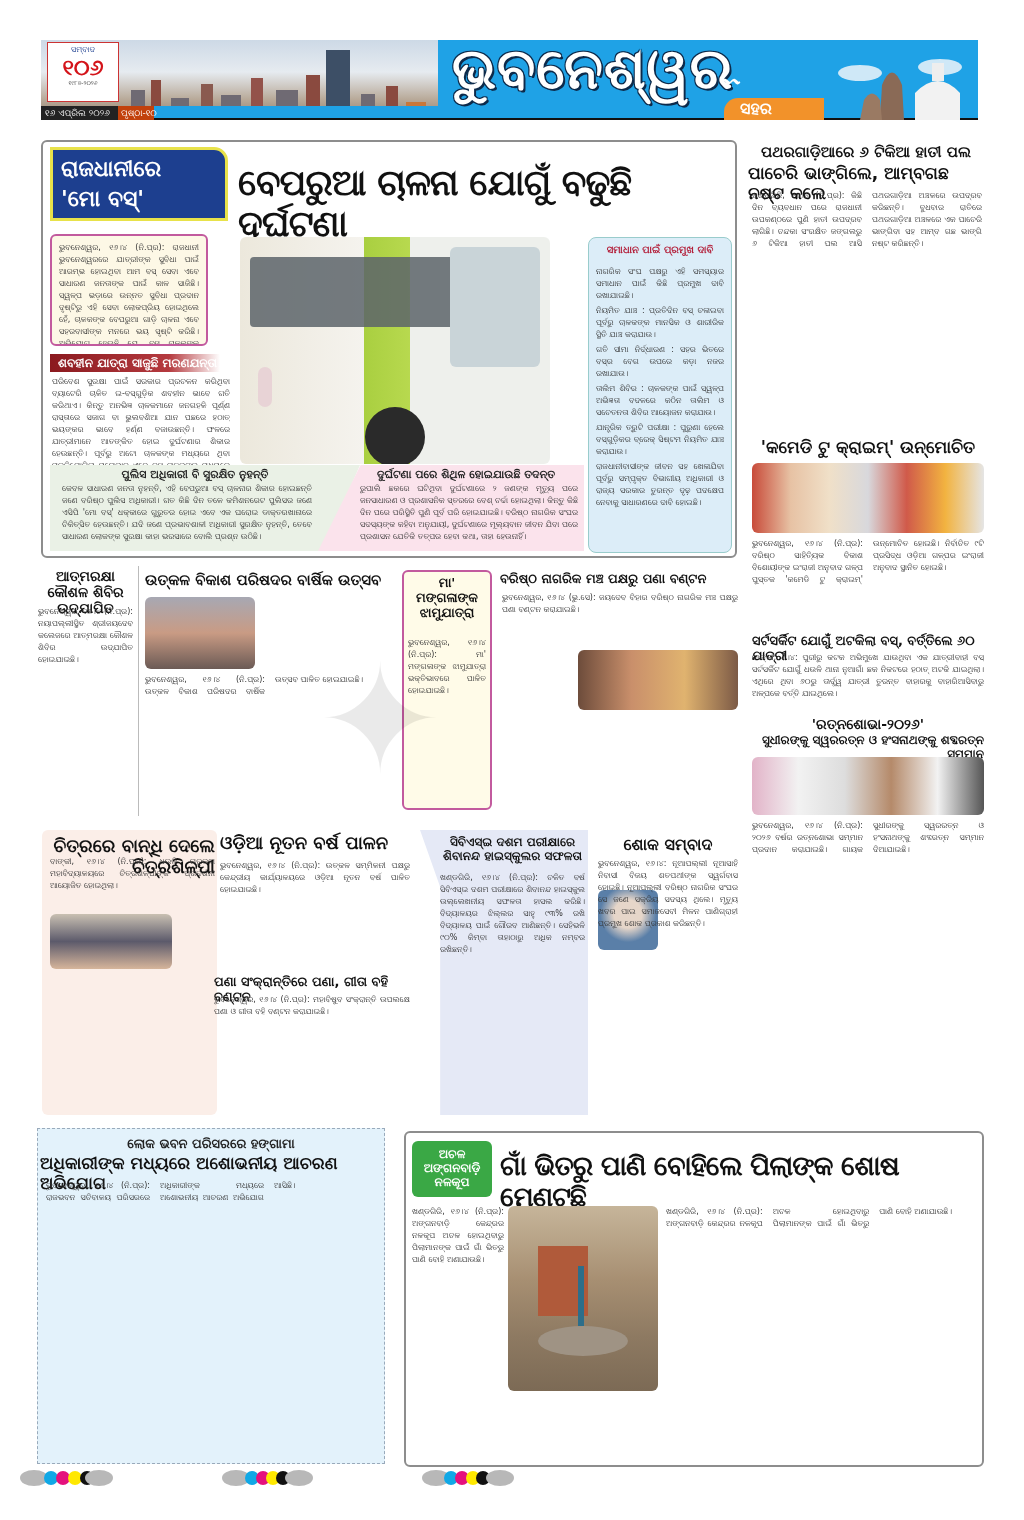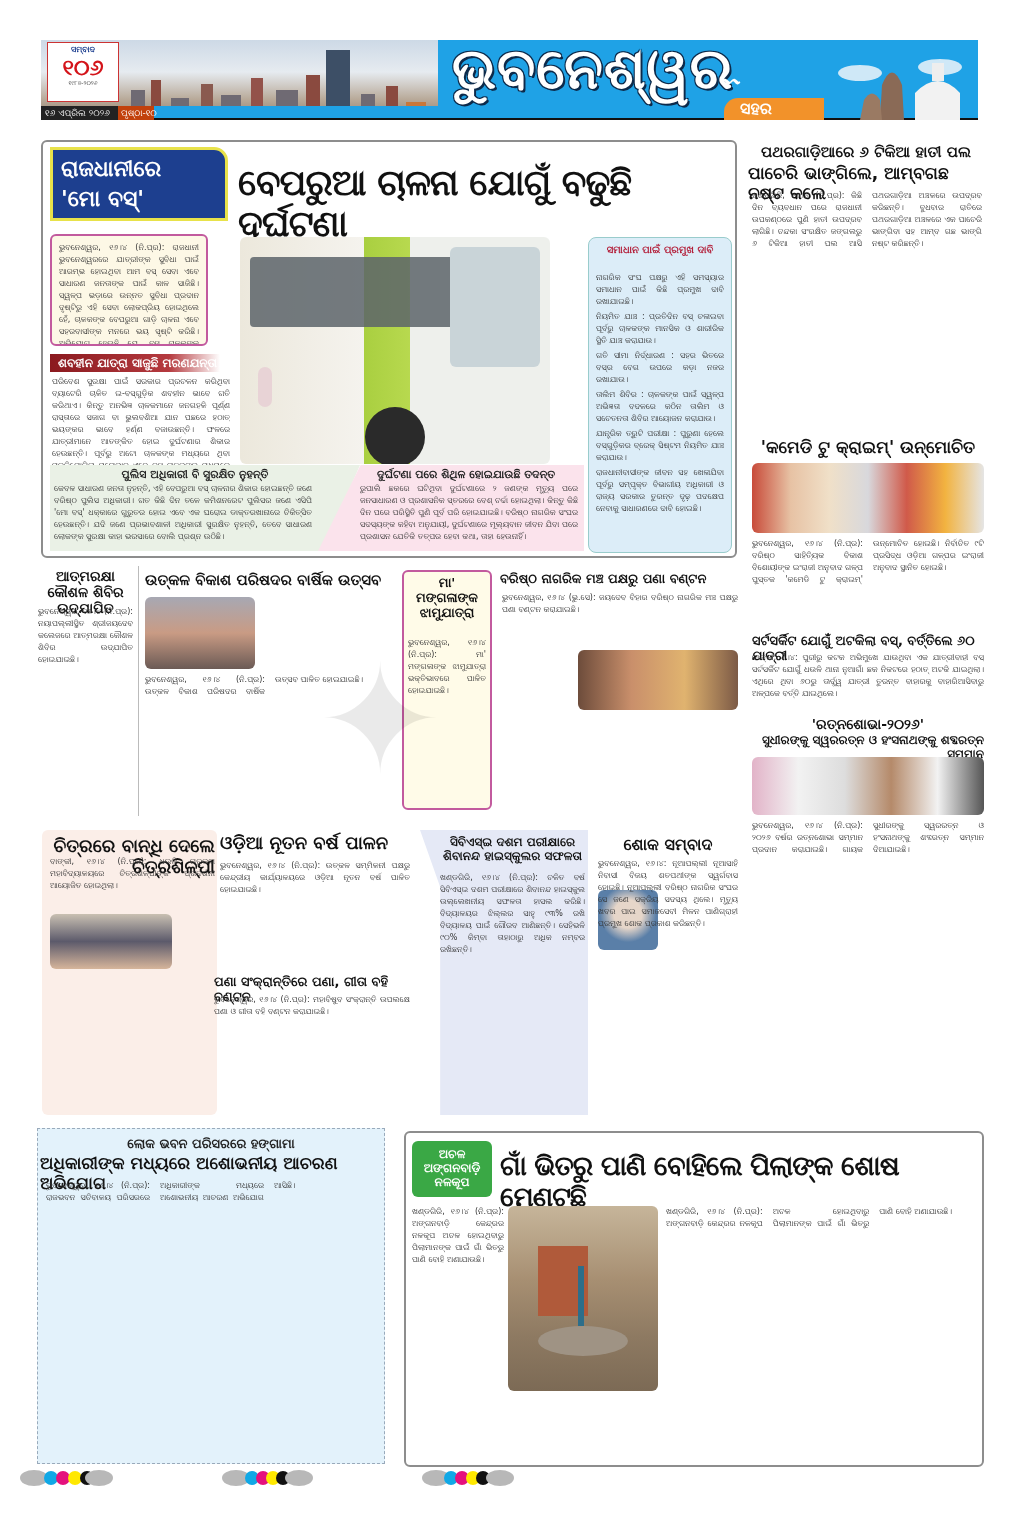--- a/index.html
+++ b/index.html
@@ -3,21 +3,21 @@
 <meta charset="utf-8">
 <style>
   *{box-sizing:border-box;margin:0;padding:0}
   body{width:1024px;height:1520px;background:#fff;font-family:"DejaVu Sans",sans-serif;position:relative;overflow:hidden;color:#222}
   .abs{position:absolute}
   
   .mast-left{left:41px;top:40px;width:400px;height:80px;background:linear-gradient(180deg,#cdd9e6 0%,#e6ebf0 40%,#b7a897 75%,#8e7c6b 100%);border-bottom-right-radius:26px;overflow:hidden}
   .skyline{position:absolute;bottom:0;left:70px;right:0;height:55px}
   .skyline i{position:absolute;bottom:0;background:#6f6a73}
   .logo-box{left:47px;top:42px;width:72px;height:60px;background:#fff;border:1px solid #c33;text-align:center}
-  .logo-small{font-size:8px;color:#1a3d8f;font-weight:bold;margin-top:2px}
+  .logo-small{font-size:8px;color:#1a3d8f;font-weight:normal;margin-top:2px}
   .logo-num{font-size:22px;color:#d4141a;font-weight:bold;line-height:24px;font-family:"DejaVu Serif",serif}
   .logo-yrs{font-size:6px;color:#333}
   .date-strip{left:41px;top:106px;width:412px;height:14px;background:#1fa2e6;border-bottom:2px solid #111}
   .date-black{left:41px;top:106px;width:77px;height:14px;background:#222;color:#fff;font-size:9px;line-height:14px;padding-left:4px}
   .page-red{left:118px;top:106px;width:36px;height:14px;background:#c2410c;color:#fff;font-size:9px;line-height:14px;padding-left:3px}
   .mast-right{left:438px;top:40px;width:540px;height:80px;background:#1fa2e6;border-bottom:2px solid #111}
   .mast-title{left:452px;top:36px;font-size:56px;font-weight:bold;color:#fff;letter-spacing:1px;text-shadow:2px 2px 0 #0d2a4a,-1px -1px 0 #0d2a4a,1px -1px 0 #0d2a4a,-1px 1px 0 #0d2a4a}
   .sahara{left:724px;top:98px;width:100px;height:22px;background:#f2922a;border-top-left-radius:14px;color:#fff;font-weight:bold;font-size:16px;padding-left:16px;line-height:22px}
   .temple{left:820px;top:55px;width:156px;height:65px}
   .bird{left:722px;top:66px;color:#fff;font-size:18px}
@@ -85,32 +85,32 @@
 <div class="abs body-txt" style="left:52px;top:376px;width:178px;height:96px;overflow:hidden">ପରିବେଶ ସୁରକ୍ଷା ପାଇଁ ସରକାର ପ୍ରଚଳନ କରିଥିବା ବ୍ୟାଟେରି ଚାଳିତ ଇ-ବସ୍‌ଗୁଡ଼ିକ ଶବହୀନ ଭାବେ ଗତି କରିଥାଏ। କିନ୍ତୁ ଅନଭିଜ୍ଞ ଚାଳକମାନେ ଜନଗହଳି ପୂର୍ଣ୍ଣ ରାସ୍ତାରେ ସଜାଗ ବା ଭୁଲବଶିଆ ଯାନ ପଛରେ ହଠାତ୍ ଭୟଙ୍କର ଭାବେ ହର୍ଣ୍ଣ ବଜାଉଛନ୍ତି। ଫଳରେ ଯାତ୍ରୀମାନେ ଆତଙ୍କିତ ହୋଇ ଦୁର୍ଘଟଣାର ଶିକାର ହେଉଛନ୍ତି। ପୂର୍ବରୁ ଅଟୋ ଚାଳକଙ୍କ ମଧ୍ୟରେ ଥିବା ପ୍ରତିଯୋଗିତା ମନୋଭାବ ଏବେ ବସ୍ ଚାଳକଙ୍କ ମଧ୍ୟରେ ଦେଖିବାକୁ ମିଳୁଛି, ଯାହା ଚିନ୍ତାର ବିଷୟ।</div>
 
 <div class="photo" style="left:240px;top:237px;width:310px;height:227px;background:linear-gradient(90deg,#ece8dc 0%,#f5f3ee 40%,#a9cf40 40%,#b8d94f 55%,#eef0ec 55%)">
   <div style="position:absolute;left:10px;top:20px;width:250px;height:70px;background:#5c646a;opacity:.85;border-radius:4px"></div>
   <div style="position:absolute;left:210px;top:10px;width:90px;height:120px;background:#c9d4d8;border-radius:6px"></div>
   <div style="position:absolute;left:125px;top:170px;width:60px;height:60px;border-radius:50%;background:#2a2a2a"></div>
   <div style="position:absolute;left:18px;top:130px;width:14px;height:40px;border-radius:7px;background:#e8d3d6"></div>
 </div>
 
 <div class="abs" style="left:588px;top:237px;width:144px;height:316px;background:#dcedf8;border:1px solid #9cc;border-radius:8px;padding:6px 7px;overflow:hidden">
-  <div style="font-size:10px;font-weight:bold;color:#b3203b;text-align:center;margin-bottom:16px">ସମାଧାନ ପାଇଁ ପ୍ରମୁଖ ଦାବି</div>
+  <div style="font-size:10px;font-weight:bold;color:#b3203b;text-align:center;margin-bottom:10px">ସମାଧାନ ପାଇଁ ପ୍ରମୁଖ ଦାବି</div>
   <div class="body-txt">ନାଗରିକ ସଂଘ ପକ୍ଷରୁ ଏହି ସମସ୍ୟାର ସମାଧାନ ପାଇଁ କିଛି ପ୍ରମୁଖ ଦାବି ରଖାଯାଇଛି।</div>
   <div class="body-txt" style="margin-top:3px">ନିୟମିତ ଯାଞ୍ଚ : ପ୍ରତିଦିନ ବସ୍ ଚଳାଇବା ପୂର୍ବରୁ ଚାଳକଙ୍କ ମାନସିକ ଓ ଶାରୀରିକ ସ୍ଥିତି ଯାଞ୍ଚ କରାଯାଉ।</div>
   <div class="body-txt" style="margin-top:3px">ଗତି ସୀମା ନିର୍ଦ୍ଧାରଣ : ସହର ଭିତରେ ବସ୍‌ର ବେଗ ଉପରେ କଡ଼ା ନଜର ରଖାଯାଉ।</div>
   <div class="body-txt" style="margin-top:3px">ତାଲିମ ଶିବିର : ଚାଳକଙ୍କ ପାଇଁ ସ୍ୱଳ୍ପ ଅଭିଜ୍ଞତା ବଦଳରେ କଠିନ ତାଲିମ ଓ ସଚେତନତା ଶିବିର ଆୟୋଜନ କରାଯାଉ।</div>
   <div class="body-txt" style="margin-top:3px">ଯାନ୍ତ୍ରିକ ତ୍ରୁଟି ପରୀକ୍ଷା : ପୁରୁଣା ହେଲେ ବସ୍‌ଗୁଡ଼ିକର ବ୍ରେକ୍ ସିଷ୍ଟମ ନିୟମିତ ଯାଞ୍ଚ କରାଯାଉ।</div>
   <div class="body-txt" style="margin-top:3px">ରାଜଧାନୀବାସୀଙ୍କ ଜୀବନ ସହ ଖେଳାଯିବା ପୂର୍ବରୁ ସମ୍ପୃକ୍ତ ବିଭାଗୀୟ ଅଧିକାରୀ ଓ ରାଜ୍ୟ ସରକାର ତୁରନ୍ତ ଦୃଢ଼ ପଦକ୍ଷେପ ନେବାକୁ ସାଧାରଣରେ ଦାବି ହୋଇଛି।</div>
 </div>
 
 <div class="abs" style="left:50px;top:465px;width:310px;height:86px;background:#eaf1e6;clip-path:polygon(0 0,100% 0,88% 100%,0 100%)">
   <div style="font-size:11px;font-weight:bold;text-align:center;padding:3px 20px 2px 0">ପୁଲିସ ଅଧିକାରୀ ବି ସୁରକ୍ଷିତ ନୁହନ୍ତି</div>
-  <div class="body-txt" style="padding:0 48px 0 4px;height:62px;overflow:hidden">କେବଳ ସାଧାରଣ ଜନତା ନୁହନ୍ତି, ଏହି ବେପରୁଆ ବସ୍ ଚାଳନାର ଶିକାର ହୋଇଛନ୍ତି ଜଣେ ବରିଷ୍ଠ ପୁଲିସ ଅଧିକାରୀ। ଗତ କିଛି ଦିନ ତଳେ କମିଶନରେଟ ପୁଲିସର ଜଣେ ଏସିପି 'ମୋ ବସ୍' ଧକ୍କାରେ ଗୁରୁତର ହୋଇ ଏବେ ଏକ ଘରୋଇ ଡାକ୍ତରଖାନାରେ ଚିକିତ୍ସିତ ହେଉଛନ୍ତି। ଯଦି ଜଣେ ପ୍ରଭାବଶାଳୀ ଅଧିକାରୀ ସୁରକ୍ଷିତ ନୁହନ୍ତି, ତେବେ ସାଧାରଣ ଲୋକଙ୍କ ସୁରକ୍ଷା କାହା ଭରସାରେ ବୋଲି ପ୍ରଶ୍ନ ଉଠିଛି।</div>
+  <div class="body-txt" style="padding:0 48px 0 12px;height:62px;overflow:hidden">କେବଳ ସାଧାରଣ ଜନତା ନୁହନ୍ତି, ଏହି ବେପରୁଆ ବସ୍ ଚାଳନାର ଶିକାର ହୋଇଛନ୍ତି ଜଣେ ବରିଷ୍ଠ ପୁଲିସ ଅଧିକାରୀ। ଗତ କିଛି ଦିନ ତଳେ କମିଶନରେଟ ପୁଲିସର ଜଣେ ଏସିପି 'ମୋ ବସ୍' ଧକ୍କାରେ ଗୁରୁତର ହୋଇ ଏବେ ଏକ ଘରୋଇ ଡାକ୍ତରଖାନାରେ ଚିକିତ୍ସିତ ହେଉଛନ୍ତି। ଯଦି ଜଣେ ପ୍ରଭାବଶାଳୀ ଅଧିକାରୀ ସୁରକ୍ଷିତ ନୁହନ୍ତି, ତେବେ ସାଧାରଣ ଲୋକଙ୍କ ସୁରକ୍ଷା କାହା ଭରସାରେ ବୋଲି ପ୍ରଶ୍ନ ଉଠିଛି।</div>
 </div>
 <div class="abs" style="left:318px;top:465px;width:266px;height:86px;background:#fbe3ec;clip-path:polygon(16% 0,100% 0,100% 100%,0 100%)">
   <div style="font-size:11px;font-weight:bold;text-align:center;padding:3px 0 2px 30px">ଦୁର୍ଘଟଣା ପରେ ଶିଥିଳ ହୋଇଯାଉଛି ତଦନ୍ତ</div>
   <div class="body-txt" style="padding:0 6px 0 42px;height:62px;overflow:hidden">ରୁପାଲି ଛକରେ ଘଟିଥିବା ଦୁର୍ଘଟଣାରେ ୨ ଜଣଙ୍କ ମୃତ୍ୟୁ ପରେ ଜନସାଧାରଣ ଓ ପ୍ରଶାସନିକ ସ୍ତରରେ ବେଶ୍ ଚର୍ଚ୍ଚା ହୋଇଥିଲା। କିନ୍ତୁ କିଛି ଦିନ ପରେ ପରିସ୍ଥିତି ପୁଣି ପୂର୍ବ ପରି ହୋଇଯାଇଛି। ବରିଷ୍ଠ ନାଗରିକ ସଂଘର ସଦସ୍ୟଙ୍କ କହିବା ଅନୁଯାୟୀ, ଦୁର୍ଘଟଣାରେ ମୂଲ୍ୟବାନ ଜୀବନ ଯିବା ପରେ ପ୍ରଶାସନ ଯେତିକି ତତ୍ପର ହେବା କଥା, ତାହା ହେଉନାହିଁ।</div>
 </div>
 
 <div class="abs hl" style="left:748px;top:144px;width:236px;font-size:15px;text-align:center">ପଥରଗାଡ଼ିଆରେ ୬ ଟିକିଆ ହାତୀ ପଲ</div>
 <div class="abs hl" style="left:748px;top:164px;width:236px;font-size:17px;text-align:left">ପାଚେରି ଭାଙ୍ଗିଲେ, ଆମ୍ବଗଛ ନଷ୍ଟ କଲେ</div>
 <div class="abs body-txt" style="left:752px;top:190px;width:230px;height:238px;overflow:hidden;column-count:2;column-gap:10px">ଖଣ୍ଡଗିରି, ୧୬।୪ (ନି.ପ୍ର): କିଛି ଦିନ ବ୍ୟବଧାନ ପରେ ରାଜଧାନୀ ଉପକଣ୍ଠରେ ପୁଣି ହାତୀ ଉପଦ୍ରବ ଲାଗିଛି। ଚନ୍ଦକା ସଂରକ୍ଷିତ ଜଙ୍ଗଲରୁ ୬ ଟିକିଆ ହାତୀ ପଲ ଆସି ପଥରଗାଡ଼ିଆ ଅଞ୍ଚଳରେ ଉପଦ୍ରବ କରିଛନ୍ତି। ବୁଧବାର ରାତିରେ ପଥରଗାଡ଼ିଆ ଅଞ୍ଚଳରେ ଏକ ପାଚେରି ଭାଙ୍ଗିବା ସହ ଆମ୍ବ ଗଛ ଭାଙ୍ଗି ନଷ୍ଟ କରିଛନ୍ତି।</div>
 <div class="abs hl" style="left:752px;top:438px;width:232px;font-size:17px;text-align:center">'କମେଡି ଟୁ କ୍ରାଇମ୍' ଉନ୍ମୋଚିତ</div>

